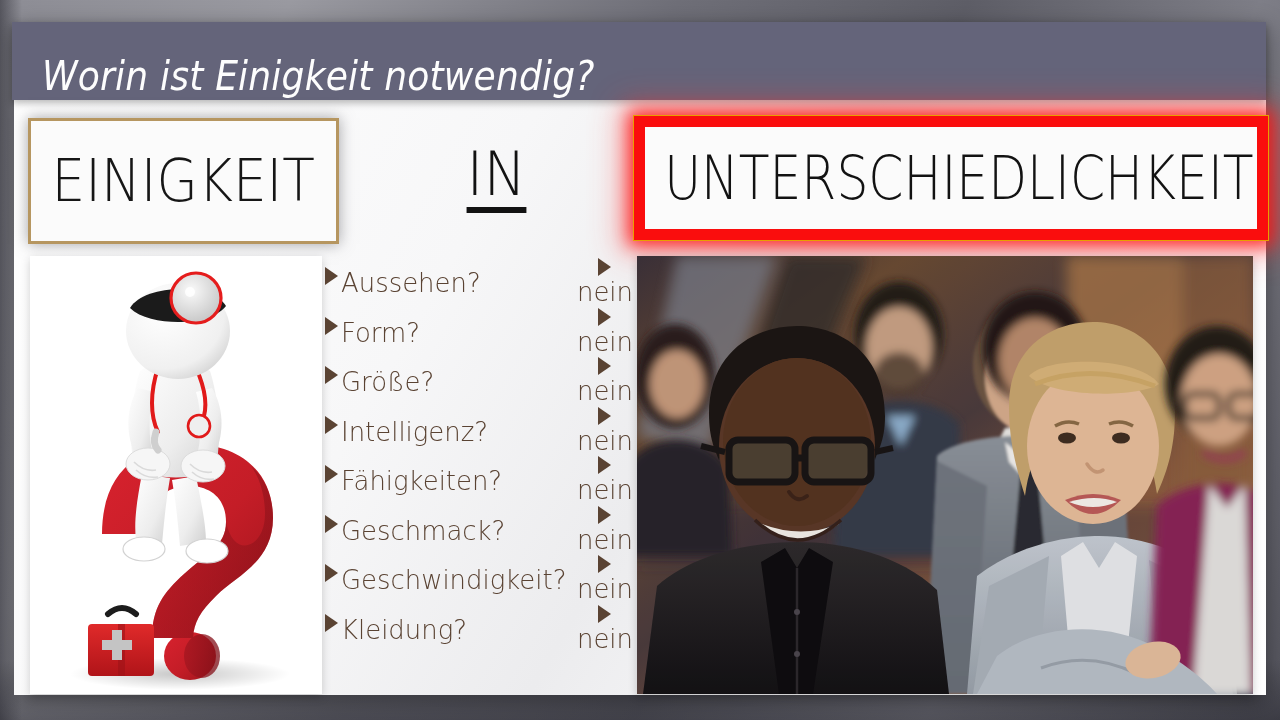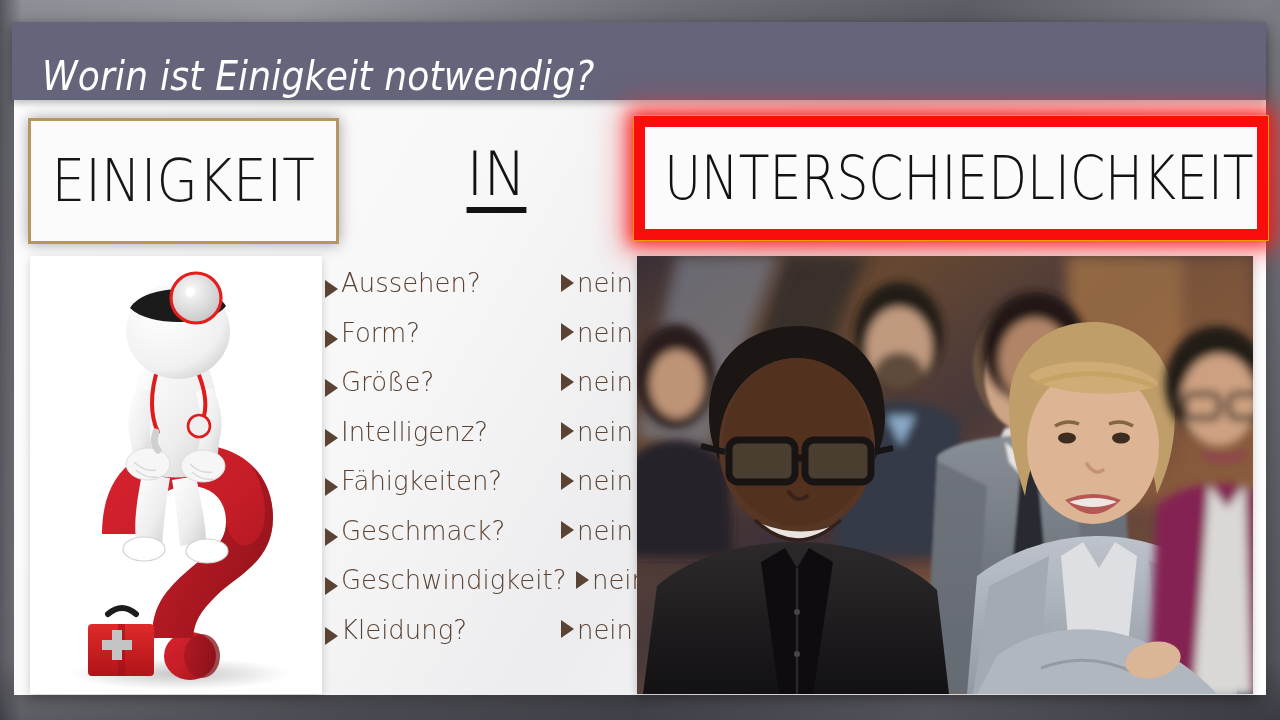--- a/index.html
+++ b/index.html
@@ -83,22 +83,22 @@
     position:absolute;left:30px;top:256px;width:292px;height:438px;
     background:#ffffff;overflow:hidden;
     box-shadow:0 3px 9px rgba(0,0,0,.18);
   }
   #doctor{position:absolute;inset:0;}
   
   #list{
     position:absolute;left:325px;top:258px;width:310px;height:400px;
   }
   .row{display:flex;align-items:center;height:49.5px;}
-  .c1{width:255px;display:flex;align-items:flex-end;}
-  .c2{display:flex;align-items:center;}
+  .c1{width:255px;display:flex;align-items:flex-start;}
+  .c2{display:flex;align-items:center;flex-direction:column;}
   .bullet{
     width:0;height:0;flex:0 0 auto;
     border-left:13px solid #5a4333;
     border-top:9px solid transparent;
     border-bottom:9px solid transparent;
     margin-right:3px;
   }
   .lab{
     font-family:"DejaVu Sans", sans-serif;font-weight:300;
     font-size:27px;color:#5a4333;white-space:nowrap;

